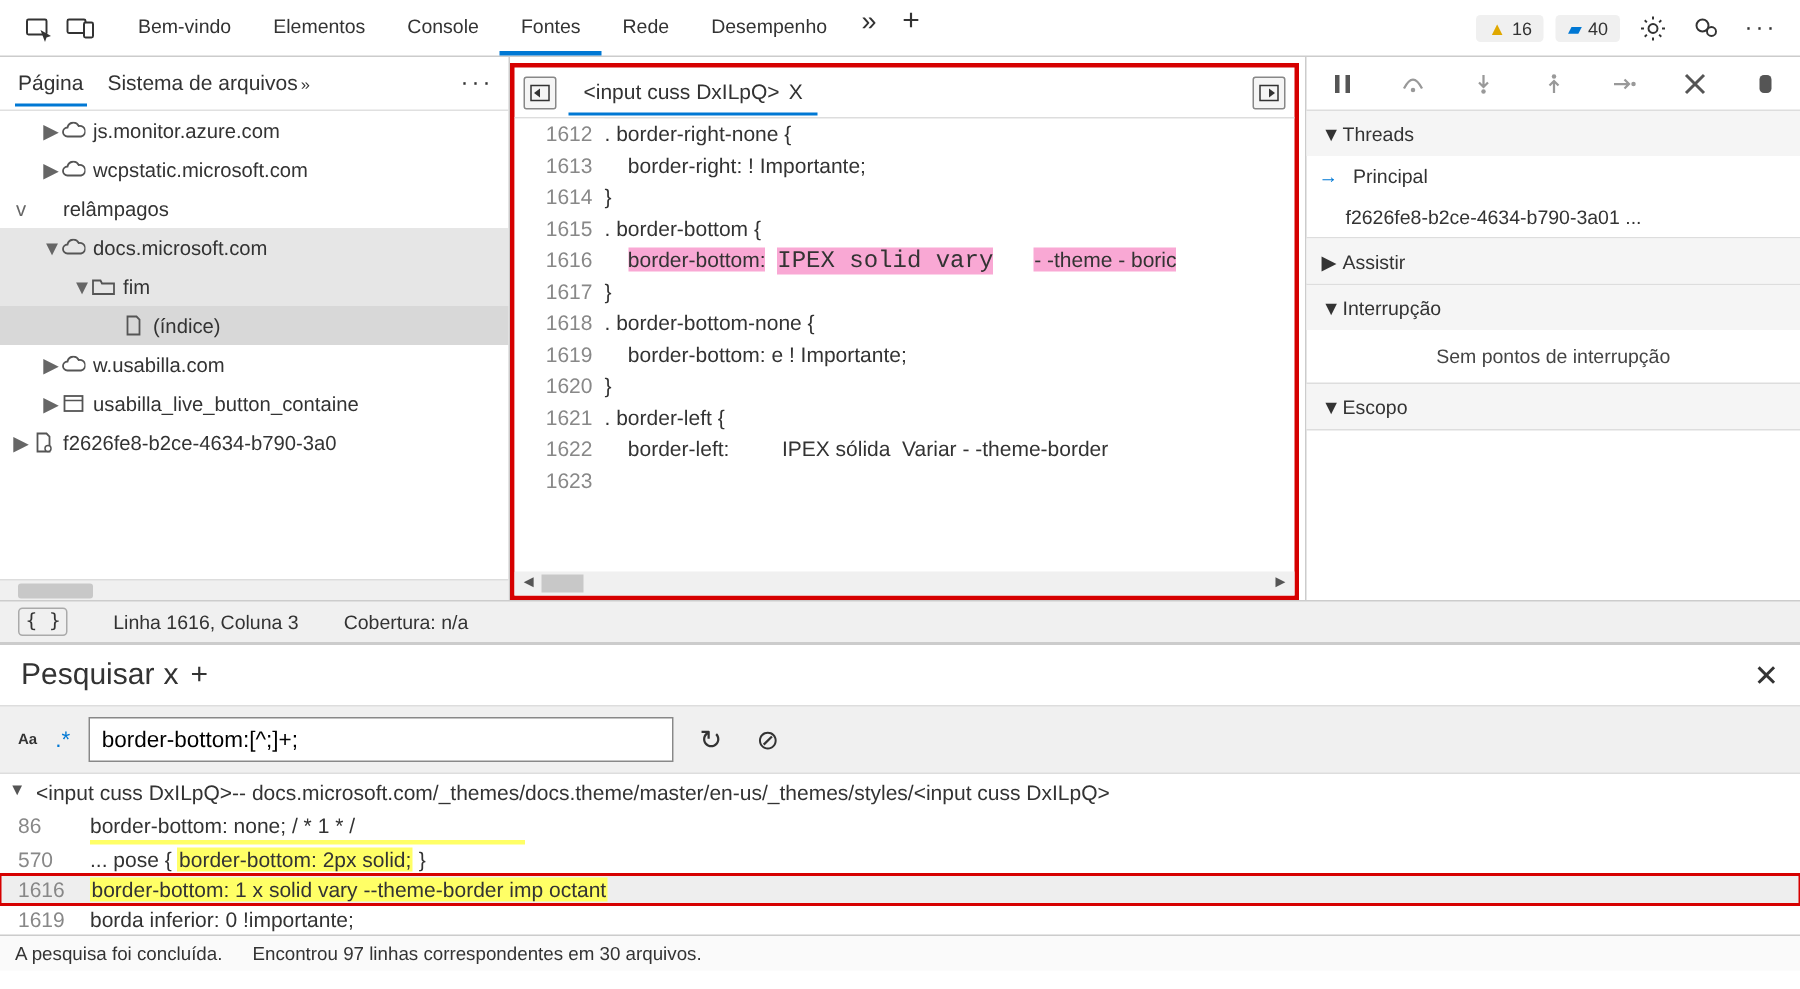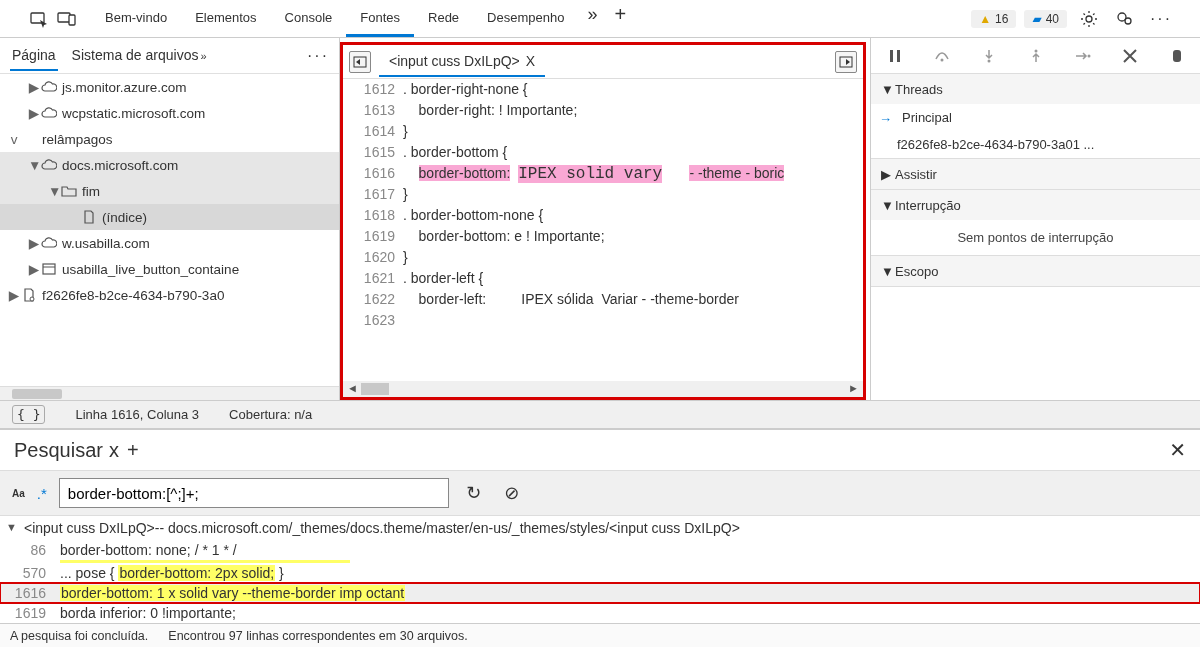--- a/index.html
+++ b/index.html
@@ -1,19 +1,19 @@
 <!DOCTYPE html>
 <html><head>
 <meta charset="utf-8">
 <style>
 * { box-sizing: border-box; margin: 0; padding: 0; font-family: "Segoe UI", Arial, sans-serif; }
 body { width: 1200px; height: 659px; overflow: hidden; background: #fff; font-size: 13px; color: #333; }
 
 
-.top-bar { height: 38px; border-bottom: 1px solid #ccc; display: flex; align-items: center; padding: 0 25px; }
+.top-bar { height: 38px; border-bottom: 1px solid #ccc; display: flex; align-items: center; padding: 0 12px; }
 .top-bar .icon-btn { width: 28px; height: 28px; display: flex; align-items: center; justify-content: center; cursor: pointer; }
 .top-tabs { display: flex; height: 100%; margin-left: 10px; }
 .top-tab { padding: 0 14px; display: flex; align-items: center; height: 100%; cursor: pointer; border-bottom: 3px solid transparent; }
 .top-tab.active { border-bottom: 3px solid #0078d4; }
 .top-right { margin-left: auto; display: flex; align-items: center; gap: 8px; }
 .badge { display: flex; align-items: center; gap: 4px; padding: 2px 8px; border-radius: 3px; background: #f0f0f0; font-size: 12px; }
 .badge .warn-ico { color: #e0a800; }
 .badge .info-ico { color: #0078d4; }
 
 
@@ -77,21 +77,21 @@
 .search-controls { height: 46px; display: flex; align-items: center; padding: 0 12px; gap: 12px; background: #f0f0f0; border-top: 1px solid #ddd; border-bottom: 1px solid #ddd; }
 .aa-btn { font-weight: bold; font-size: 10px; cursor: pointer; }
 .regex-btn { font-size: 15px; cursor: pointer; color: #0078d4; }
 .search-input { flex: 0 0 390px; height: 30px; border: 1px solid #888; padding: 0 8px; font-size: 15px; }
 .circ-btn { width: 26px; height: 26px; display: flex; align-items: center; justify-content: center; cursor: pointer; font-size: 18px; }
 
 .results { font-size: 14px; }
 .res-file { padding: 4px 10px 4px 24px; position: relative; }
 .res-file::before { content: "▼"; position: absolute; left: 6px; top: 5px; font-size: 11px; color: #555; }
 .res-line { display: flex; padding: 2px 0 2px 12px; align-items: center; }
-.res-num { width: 48px; text-align: right; color: #888; padding-right: 14px; }
+.res-num { width: 48px; text-align: left; color: #888; padding-right: 14px; }
 .res-txt { flex: 1; position: relative; }
 .res-hl { background: #ffff66; padding: 0 1px; }
 .res-line.sel { outline: 2px solid #d60000; outline-offset: -1px; background: #eee; }
 .res-underline { display: block; height: 3px; background: #ffff66; margin-left: 60px; width: 290px; }
 
 .search-footer { height: 24px; border-top: 1px solid #ccc; display: flex; align-items: center; padding: 0 10px; gap: 20px; font-size: 12.5px; background: #fafafa; }
 
 svg { display: block; }
 </style>
 </head>

